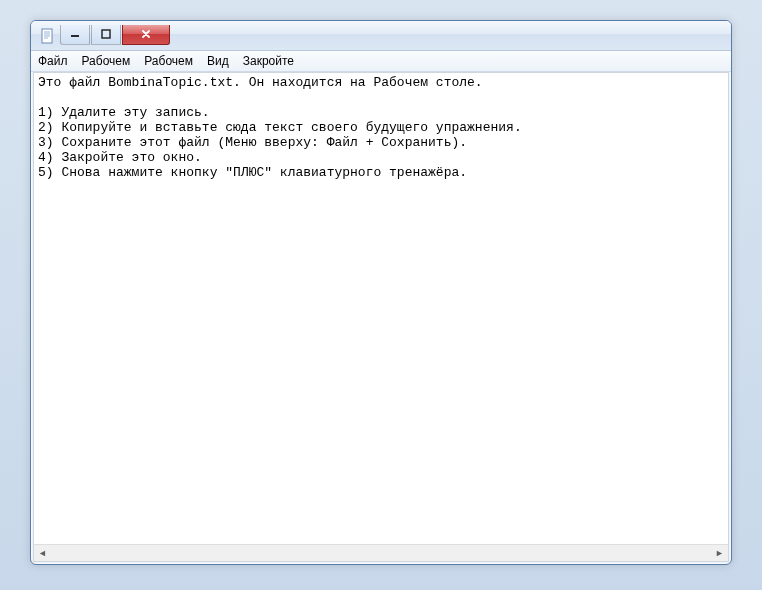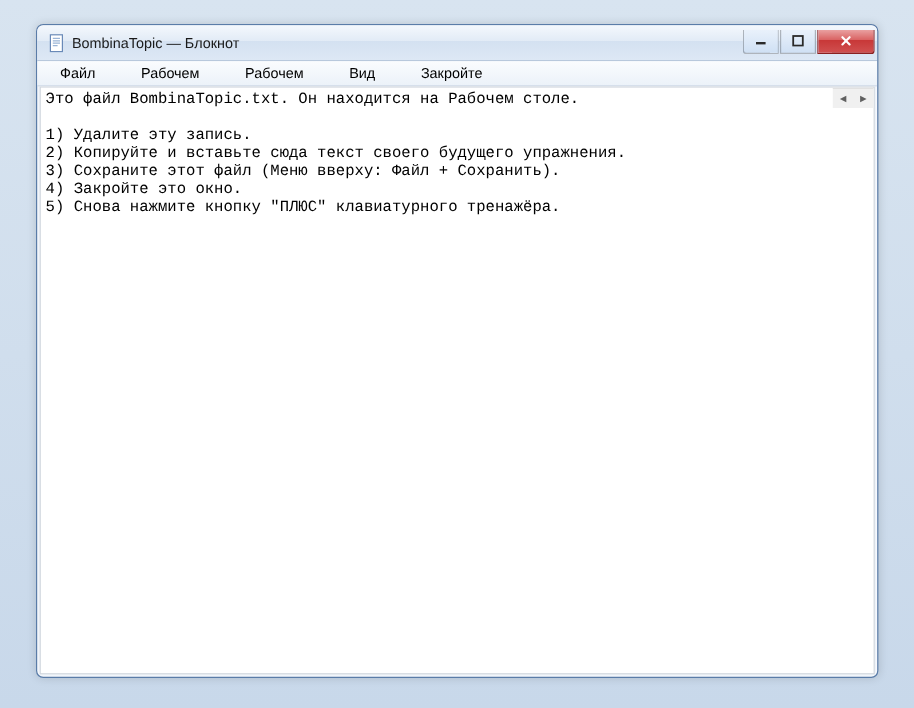--- a/index.html
+++ b/index.html
@@ -71,36 +71,35 @@
       background: linear-gradient(to bottom, #e9a0a0 0%, #d96060 45%, #c83838 46%, #d05050 100%);
       border-color: #8a2020;
       border-radius: 0 0 3px 0;
     }
     .menubar {
       height: 21px;
       background: linear-gradient(to bottom, #fafcfe, #ecf2f9);
       border-bottom: 1px solid #d0dae8;
       display: flex;
       align-items: center;
-      padding: 0 12px;
-      gap: 24px;
+      padding: 0 0;
     }
     .menu-item {
       padding: 2px 7px;
       color: #000;
       font-size: 12px;
       cursor: default;
     }
     .content {
       flex: 1;
       background: #fff;
       border: 1px solid #d0d6de;
       margin: 0 2px 2px 2px;
       display: flex;
-      flex-direction: row;
+      flex-direction: column;
       overflow: hidden;
     }
     .text-area {
       flex: 1;
       padding: 2px 4px;
       font-family: "Consolas", "Courier New", monospace;
       font-size: 13px;
       line-height: 15px;
       color: #000;
       white-space: pre;
@@ -134,21 +133,20 @@
   <div class="titlebar">
     <span class="title-icon">
       <svg width="16" height="16" viewBox="0 0 16 16">
         <rect x="3" y="1" width="10" height="14" fill="#fff" stroke="#6a8ab8" stroke-width="1"></rect>
         <line x1="5" y1="4" x2="11" y2="4" stroke="#9ab4d6" stroke-width="1"></line>
         <line x1="5" y1="6" x2="11" y2="6" stroke="#9ab4d6" stroke-width="1"></line>
         <line x1="5" y1="8" x2="11" y2="8" stroke="#9ab4d6" stroke-width="1"></line>
         <line x1="5" y1="10" x2="9" y2="10" stroke="#9ab4d6" stroke-width="1"></line>
       </svg>
     </span>
-    <span class="title-text">BombinaTopic — Блокнот</span>
     <div class="window-controls">
       <div class="ctrl-btn ctrl-min">
         <svg width="10" height="10" viewBox="0 0 10 10">
             <rect x="1" y="6" width="8" height="2" fill="#2a2a2a"></rect>
           </svg>
       </div>
       <div class="ctrl-btn ctrl-max">
         <svg width="10" height="10" viewBox="0 0 10 10">
             <rect x="1" y="1" width="8" height="8" fill="none" stroke="#2a2a2a" stroke-width="1.5"></rect>
           </svg>

